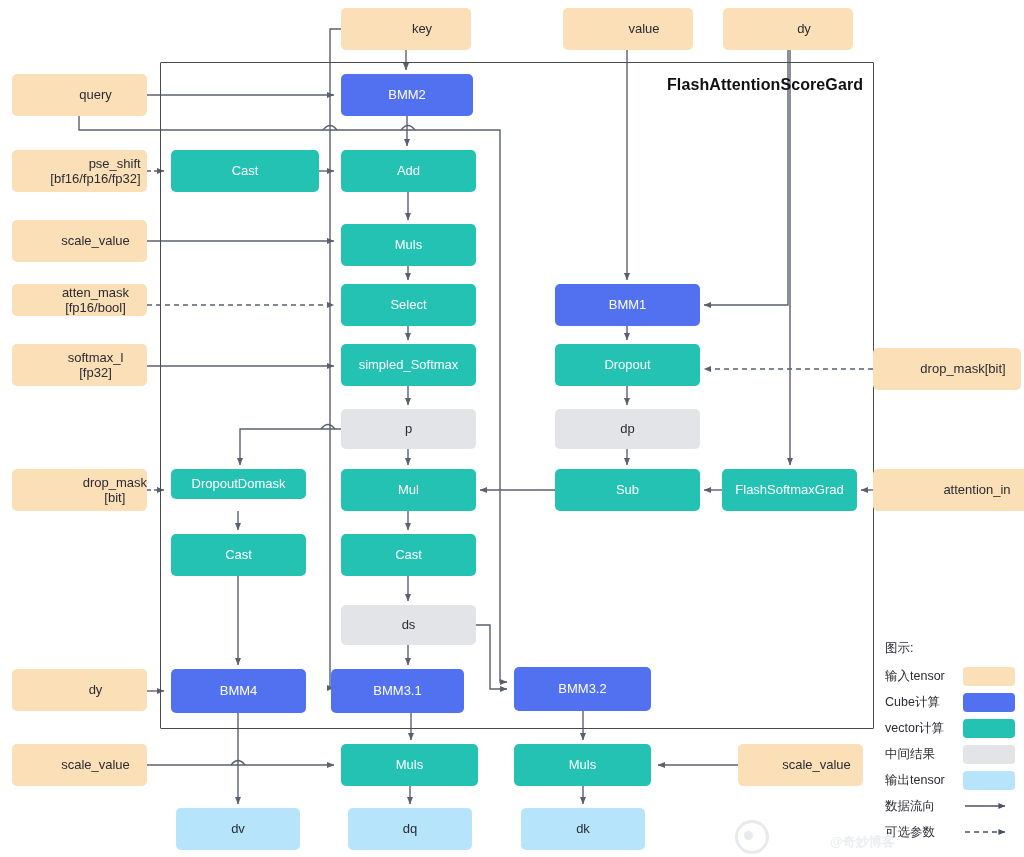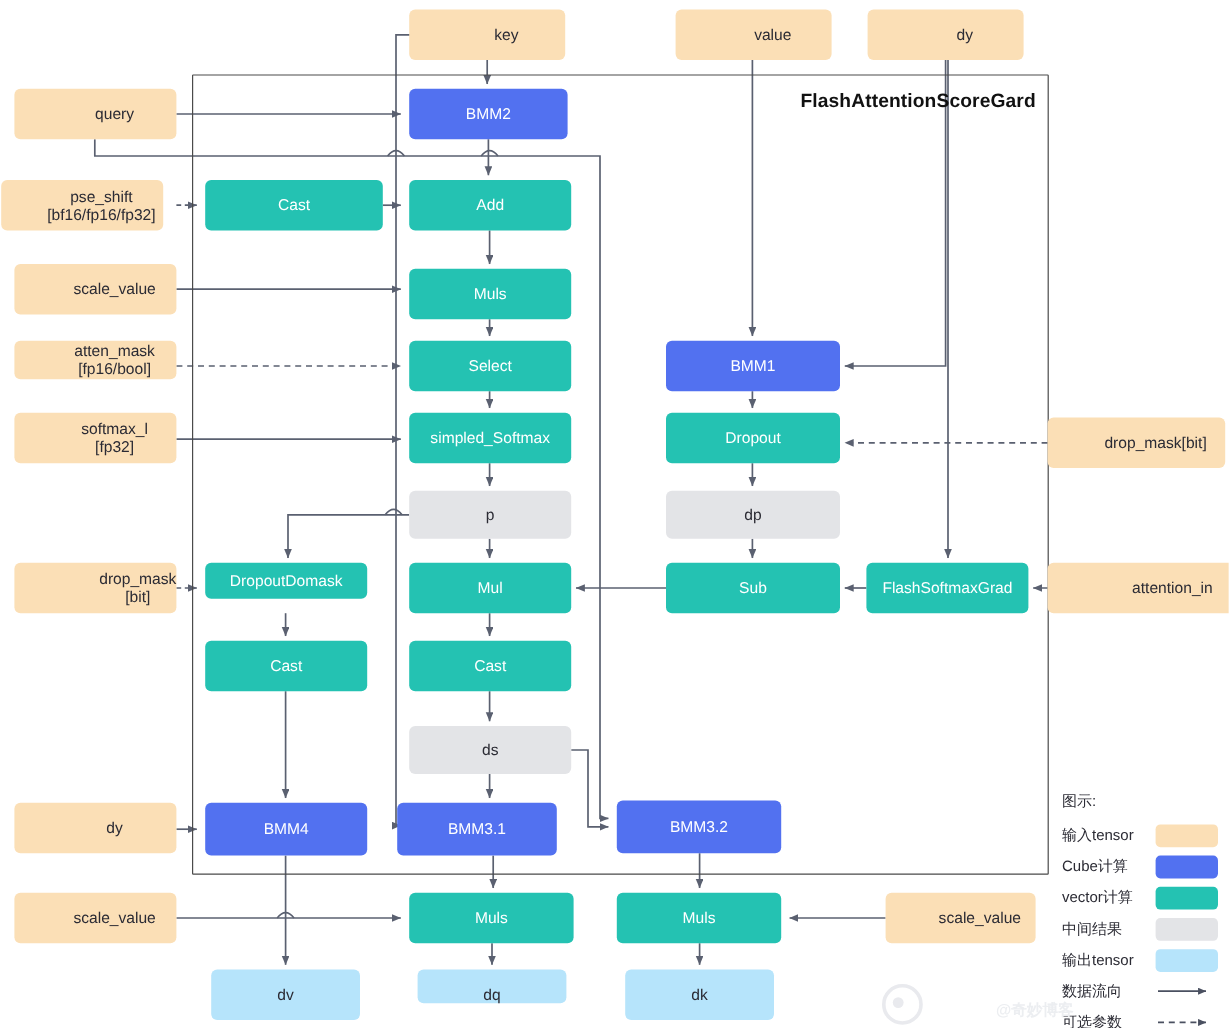--- a/index.html
+++ b/index.html
@@ -10,21 +10,21 @@
         align-items:center;justify-content:center;text-align:center;line-height:1.18;}
   .n-input{background:#fbdfb6;color:#2b2b34;font-size:13px;padding-left:32px;}
   .n-cube{background:#5271f0;color:#fff;font-size:13px;}
   .n-vector{background:#24c2b2;color:#fff;font-size:13px;}
   .n-mid{background:#e3e4e7;color:#2b2b34;font-size:13px;}
   .n-out{background:#b6e4fb;color:#2b2b34;font-size:13px;}
   .n-input .sub{display:block;}
   .container-box{position:absolute;border:1.6px solid #4a4a4a;background:transparent;border-radius:1px;}
   .title{position:absolute;font-weight:bold;font-size:16px;color:#111;letter-spacing:.1px;}
   .legend{position:absolute;font-size:12.5px;color:#2b2b34;}
-  .legend .lg-title{margin-bottom:6px;margin-top:20px;}
+  .legend .lg-title{margin-bottom:6px;}
   .legend-row{display:flex;align-items:center;height:26px;}
   .legend-row .lbl{width:78px;}
   .legend-row .sw{width:52px;height:19px;border-radius:4px;}
   .legend-row .arrowbox{width:52px;height:19px;display:flex;align-items:center;}
   .watermark{position:absolute;left:735px;top:817px;width:290px;height:40px;
              font-size:26px;font-weight:bold;color:#e9eaee;white-space:nowrap;
              display:flex;align-items:center;gap:6px;user-select:none;}
   .wm-logo{width:28px;height:28px;border-radius:50%;border:3px solid #e9eaee;
            display:inline-block;position:relative;flex:0 0 auto;}
   .wm-logo:after{content:"";position:absolute;left:6px;top:8px;width:9px;height:9px;
@@ -148,21 +148,21 @@
       </div>
       <div class="node n-input" style="left: 723px; top: 8px; width: 130px; height: 42px;">
         <div><span>dy</span></div>
       </div>
       <div class="node n-input" style="left: 12px; top: 74px; width: 135px; height: 42px;">
         <div><span>query</span></div>
       </div>
       <div class="node n-cube" style="left: 341px; top: 74px; width: 132px; height: 42px;">
         <div><span>BMM2</span></div>
       </div>
-      <div class="node n-input" style="left: 1px; top: 150px; width: 135px; height: 42px;">
+      <div class="node n-input" style="left: 12px; top: 150px; width: 135px; height: 42px; text-align: right;">
         <div><span>pse_shift</span><span class="sub">[bf16/fp16/fp32]</span></div>
       </div>
       <div class="node n-vector" style="left: 171px; top: 150px; width: 148px; height: 42px;">
         <div><span>Cast</span></div>
       </div>
       <div class="node n-vector" style="left: 341px; top: 150px; width: 135px; height: 42px;">
         <div><span>Add</span></div>
       </div>
       <div class="node n-input" style="left: 12px; top: 220px; width: 135px; height: 42px;">
         <div><span>scale_value</span></div>
@@ -244,21 +244,21 @@
       </div>
       <div class="node n-vector" style="left: 514px; top: 744px; width: 137px; height: 42px;">
         <div><span>Muls</span></div>
       </div>
       <div class="node n-input" style="left: 738px; top: 744px; width: 125px; height: 42px;">
         <div><span>scale_value</span></div>
       </div>
       <div class="node n-out" style="left: 176px; top: 808px; width: 124px; height: 42px;">
         <div><span>dv</span></div>
       </div>
-      <div class="node n-out" style="left: 348px; top: 808px; width: 124px; height: 28px; align-items: flex-end;">
+      <div class="node n-out" style="left: 348px; top: 808px; width: 124px; height: 42px;">
         <div><span>dq</span></div>
       </div>
       <div class="node n-out" style="left: 521px; top: 808px; width: 124px; height: 42px;">
         <div><span>dk</span></div>
       </div>
     </div>
 
   <div class="legend" id="legend" style="left: 885px; top: 640px;">
     <div class="lg-title">图示:</div>
     <div id="legend-rows">

